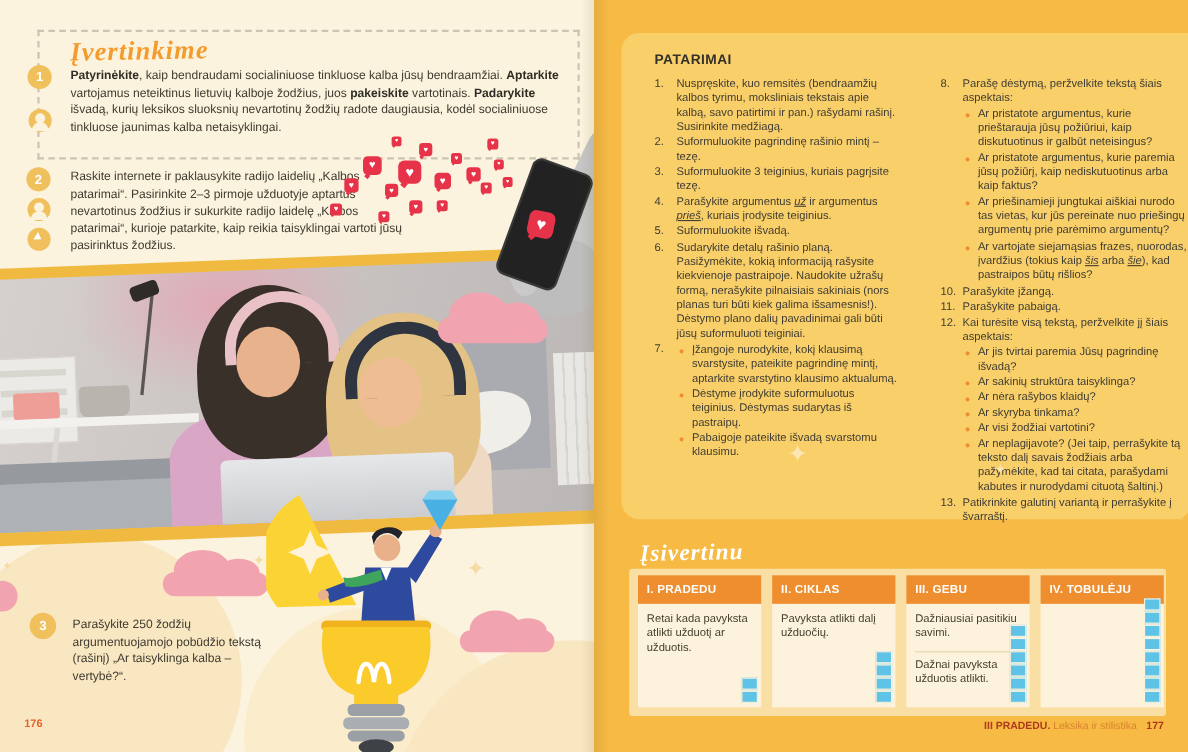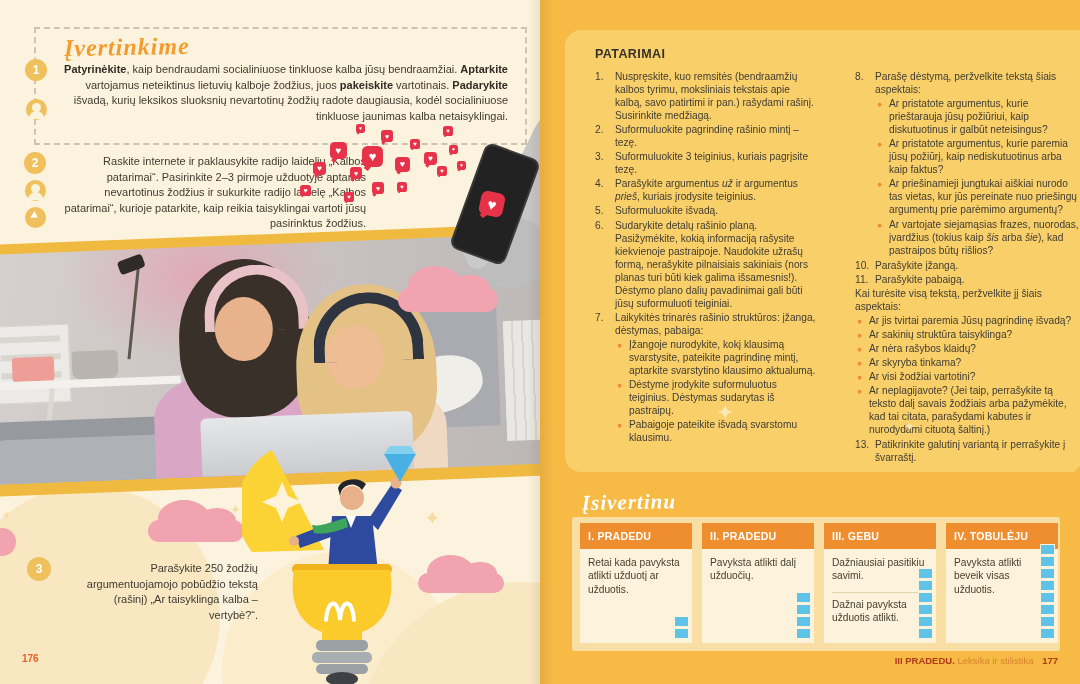--- a/index.html
+++ b/index.html
@@ -1,36 +1,36 @@
 <!DOCTYPE html>
 <html lang="lt"><head>
 <meta charset="utf-8">
 <style>
   html,body{margin:0;padding:0;background:#888;}
   .stage{position:relative;width:1080px;height:684px;overflow:hidden;
          font-family:"Liberation Sans",sans-serif;color:#3e3b30;}
   
-  .page-left{position:absolute;left:0;top:0;width:540px;height:684px;background:#fcf3de;overflow:hidden;text-align:right;}
+  .page-left{position:absolute;left:0;top:0;width:540px;height:684px;background:#fcf3de;overflow:hidden;}
   .page-right{position:absolute;left:540px;top:0;width:540px;height:684px;background:#f6ba45;overflow:hidden;}
   .fold{position:absolute;left:528px;top:0;width:26px;height:684px;z-index:40;pointer-events:none;
         background:linear-gradient(90deg,rgba(90,60,10,0) 0%,rgba(90,60,10,.10) 50%,rgba(90,60,10,0) 100%);}
   
   .dash-box{position:absolute;left:34px;top:27px;width:489px;height:114px;border:2px dashed #cbc4b2;z-index:3;}
   .script{font-family:"Liberation Serif",serif;font-style:italic;font-weight:700;letter-spacing:1px;transform:rotate(-1deg);}
   .lp-heading{position:absolute;left:64px;top:34px;font-size:24px;color:#f39b2d;z-index:4;}
   .tnum{position:absolute;width:22px;height:22px;border-radius:50%;background:#efc05c;color:#fff;
         font-weight:700;font-size:12px;display:flex;align-items:center;justify-content:center;z-index:5;}
   .ticon{position:absolute;width:21px;height:21px;border-radius:50%;background:#efc05c;z-index:5;}
   .ticon.person::before{content:"";position:absolute;left:6px;top:4px;width:9px;height:9px;border-radius:50%;background:#fcf3de;}
   .ticon.person::after{content:"";position:absolute;left:3px;top:12px;width:15px;height:8px;border-radius:8px 8px 0 0;background:#fcf3de;}
   .ticon.cursor::before{content:"";position:absolute;left:7px;top:5px;width:0;height:0;
         border-left:6px solid #fff;border-top:4px solid transparent;border-bottom:4px solid transparent;transform:rotate(32deg);}
   .task-text{position:absolute;font-size:11px;line-height:1.42;color:#3e3b30;z-index:4;}
   .b{font-weight:700;color:#2e2c24;}
-  .i{font-style:italic;}
+  .i{font-style:italic;text-decoration:underline;}
   .page-num-left{position:absolute;left:22px;top:653px;font-size:10px;font-weight:700;color:#e2622a;z-index:6;}
   
   .photo-frame{position:absolute;left:-16px;top:234px;width:578px;height:252px;background:#f0ba40;
                transform:rotate(-2.2deg);z-index:2;padding:10px 0 12px 0;box-sizing:border-box;}
   .scene{position:relative;width:100%;height:230px;overflow:hidden;background:linear-gradient(105deg,#d6d1ce 0%,#c7c2c0 55%,#bab6b5 100%);}
   .scene *{position:absolute;}
   .glow{left:14%;top:-25%;width:48%;height:75%;background:radial-gradient(ellipse at center,rgba(238,148,172,.6),rgba(238,148,172,0) 70%);}
   .lamp-pole{left:150px;top:18px;width:3px;height:92px;background:#5c5650;transform:rotate(8deg);}
   .lamp-head{left:138px;top:8px;width:26px;height:14px;background:#2f2b28;border-radius:4px;transform:rotate(-18deg);}
   .shelf{left:10px;top:72px;width:74px;height:76px;background:#eceae6;border:1px solid #d7d3cd;}
@@ -250,21 +250,20 @@
           </div>
           <div class="titem">
             <span class="tnumb">6.</span>
             <div class="tbody">
               <div><span>Sudarykite detalų rašinio planą. Pasižymėkite, kokią informaciją rašysite kiekvienoje pastraipoje. Naudokite užrašų formą, nerašykite pilnaisiais sakiniais (nors planas turi būti kiek galima išsamesnis!). Dėstymo plano dalių pavadinimai gali būti jūsų suformuluoti teiginiai.</span></div>
             </div>
           </div>
           <div class="titem">
             <span class="tnumb">7.</span>
             <div class="tbody">
-              <div><span>Laikykitės trinarės rašinio struktūros: įžanga, dėstymas, pabaiga:</span></div>
               <div class="tbullet">
                 <span class="tdot">●</span>
                 <div class="tbtext"><span>Įžangoje nurodykite, kokį klausimą svarstysite, pateikite pagrindinę mintį, aptarkite svarstytino klausimo aktualumą.</span></div>
               </div>
               <div class="tbullet">
                 <span class="tdot">●</span>
                 <div class="tbtext"><span>Dėstyme įrodykite suformuluotus teiginius. Dėstymas sudarytas iš pastraipų.</span></div>
               </div>
               <div class="tbullet">
                 <span class="tdot">●</span>
@@ -302,20 +301,21 @@
               <div><span>Parašykite įžangą.</span></div>
             </div>
           </div>
           <div class="titem">
             <span class="tnumb">11.</span>
             <div class="tbody">
               <div><span>Parašykite pabaigą.</span></div>
             </div>
           </div>
           <div class="titem">
+            <span class="tnumb">12.</span>
             <div class="tbody">
               <div><span>Kai turėsite visą tekstą, peržvelkite jį šiais aspektais:</span></div>
               <div class="tbullet">
                 <span class="tdot">●</span>
                 <div class="tbtext"><span>Ar jis tvirtai paremia Jūsų pagrindinę išvadą?</span></div>
               </div>
               <div class="tbullet">
                 <span class="tdot">●</span>
                 <div class="tbtext"><span>Ar sakinių struktūra taisyklinga?</span></div>
               </div>
@@ -357,21 +357,21 @@
           <div class="card-h">I. PRADEDU</div>
           <div class="card-b">
             <div class="r2">Retai kada pavyksta atlikti užduotį ar užduotis.</div>
             <div class="squares">
               <div class="sq"></div>
               <div class="sq"></div>
             </div>
           </div>
         </div>
         <div class="card">
-          <div class="card-h">II. PRADEDU</div>
+          <div class="card-h">II. CIKLAS</div>
           <div class="card-b">
             <div class="r2">Pavyksta atlikti dalį užduočių.</div>
             <div class="squares">
               <div class="sq"></div>
               <div class="sq"></div>
               <div class="sq"></div>
               <div class="sq"></div>
             </div>
           </div>
         </div>
@@ -386,21 +386,20 @@
               <div class="sq"></div>
               <div class="sq"></div>
               <div class="sq"></div>
               <div class="sq"></div>
             </div>
           </div>
         </div>
         <div class="card">
           <div class="card-h">IV. TOBULĖJU</div>
           <div class="card-b">
-            <div class="r2">Pavyksta atlikti beveik visas užduotis.</div>
             <div class="squares">
               <div class="sq"></div>
               <div class="sq"></div>
               <div class="sq"></div>
               <div class="sq"></div>
               <div class="sq"></div>
               <div class="sq"></div>
               <div class="sq"></div>
               <div class="sq"></div>
             </div>

